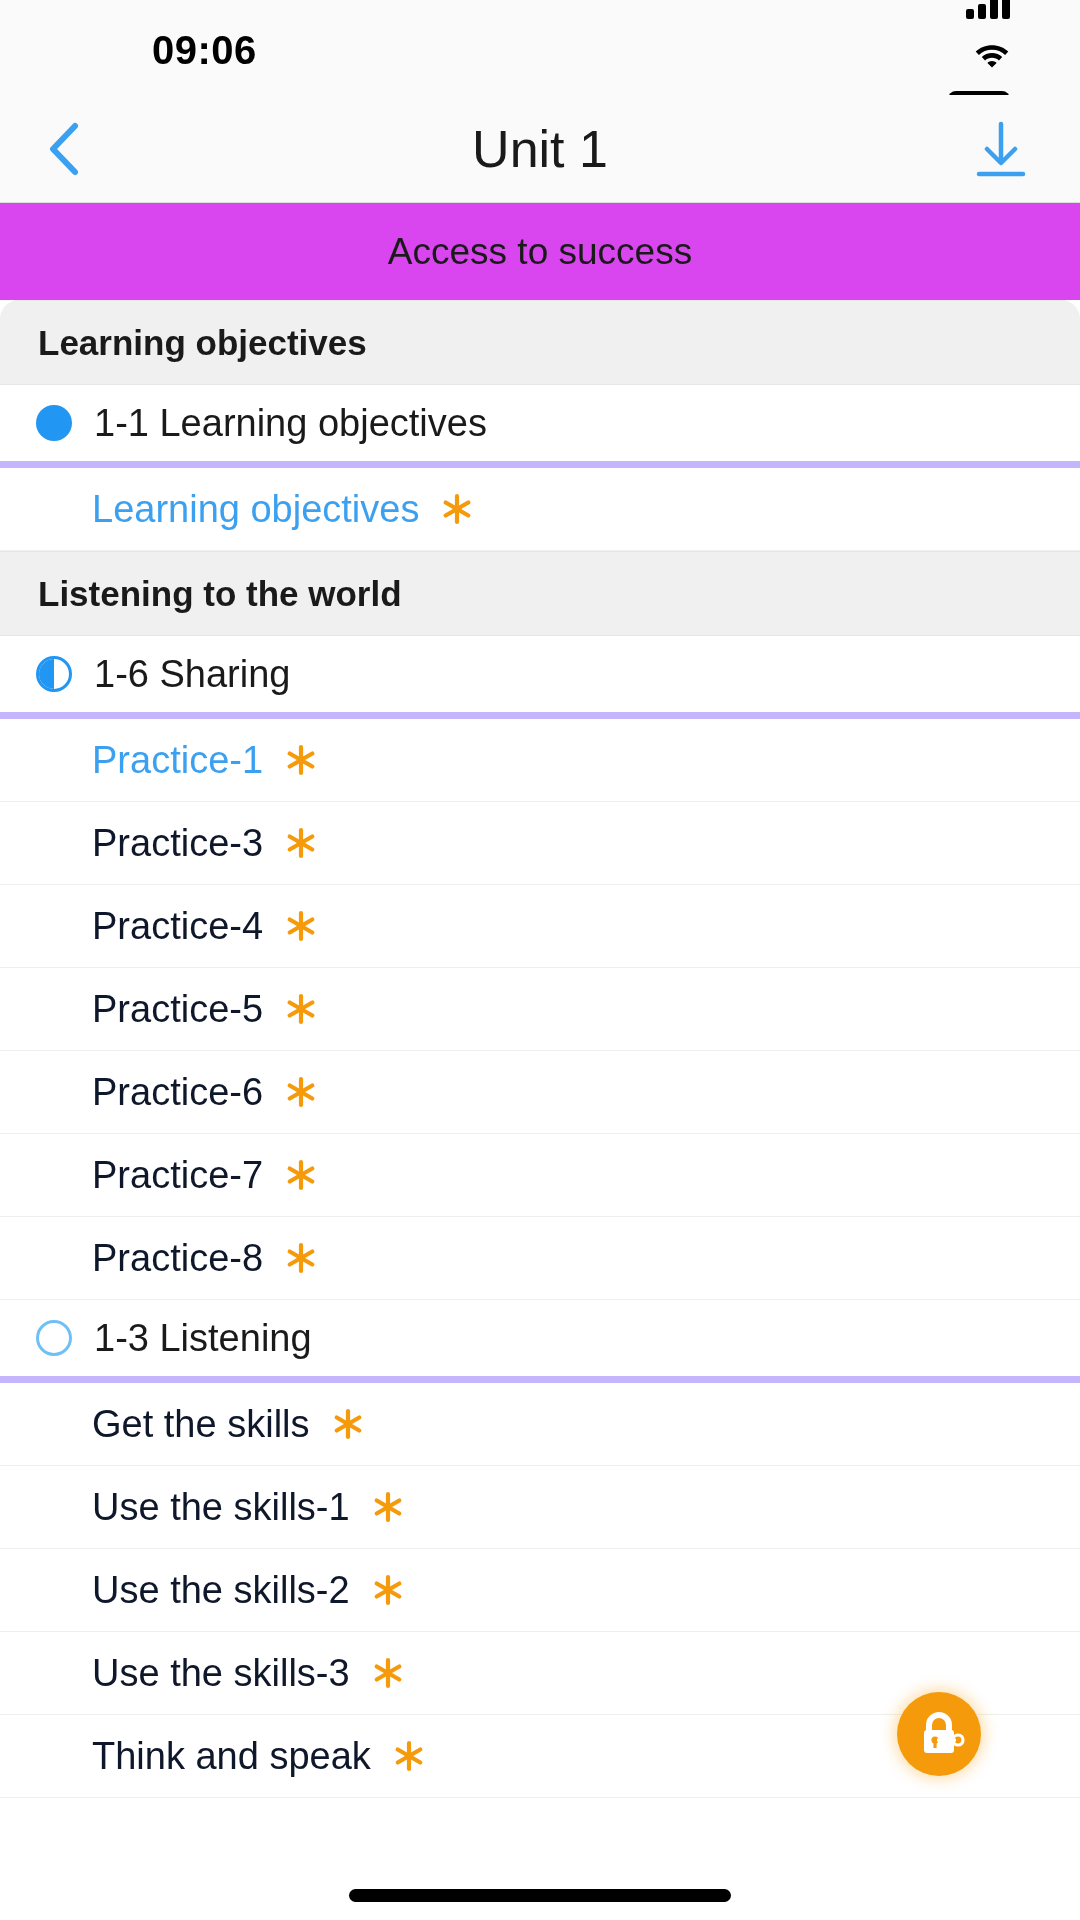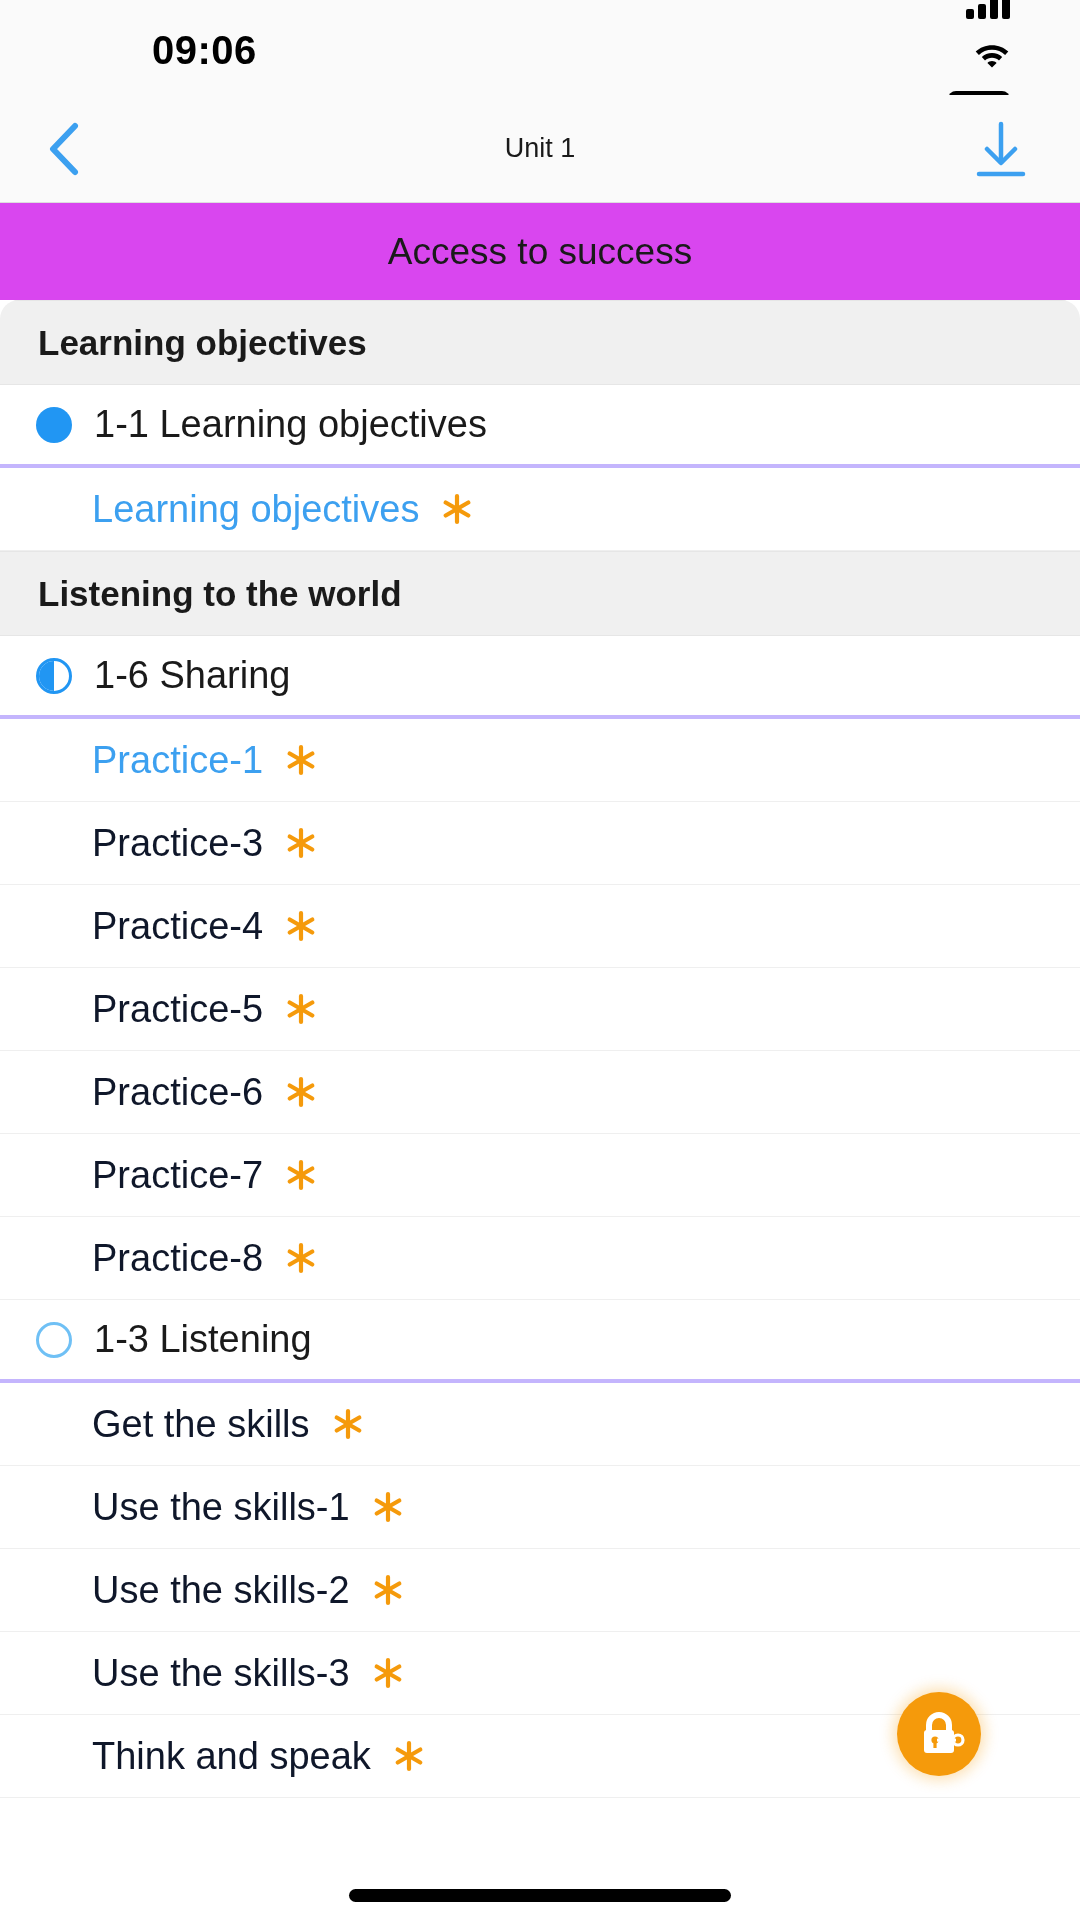--- a/index.html
+++ b/index.html
@@ -68,21 +68,21 @@
   }
   .nav-back {
     position:absolute; left:34px; top:50%;
     transform:translateY(-50%);
     width:60px; height:60px;
     display:flex; align-items:center; justify-content:center;
     cursor:pointer;
   }
   .nav-title {
     width:100%; text-align:center;
-    font-size:27px; color:#1a1a1a;
+    font-size:52px; color:#1a1a1a;
     font-weight:400;
   }
   .nav-download {
     position:absolute; right:46px; top:50%;
     transform:translateY(-50%);
     width:66px; height:66px;
     display:flex; align-items:center; justify-content:center;
     cursor:pointer;
   }
 
@@ -111,21 +111,21 @@
     border-bottom:1px solid #E6E6E6;
   }
   .section-header span {
     font-size:35px; font-weight:bold; color:#1a1a1a;
   }
   .course-row {
     height:83px;
     background:#fff;
     display:flex; align-items:center;
     padding-left:36px;
-    border-bottom:4px solid #c4b5fd;
+    border-bottom:7px solid #c4b5fd;
     cursor:pointer;
   }
   .status-dot {
     width:36px; height:36px;
     border-radius:50%;
     margin-right:22px;
     flex:none;
     position:relative;
   }
   .status-dot.full { background:#2196F3; }

